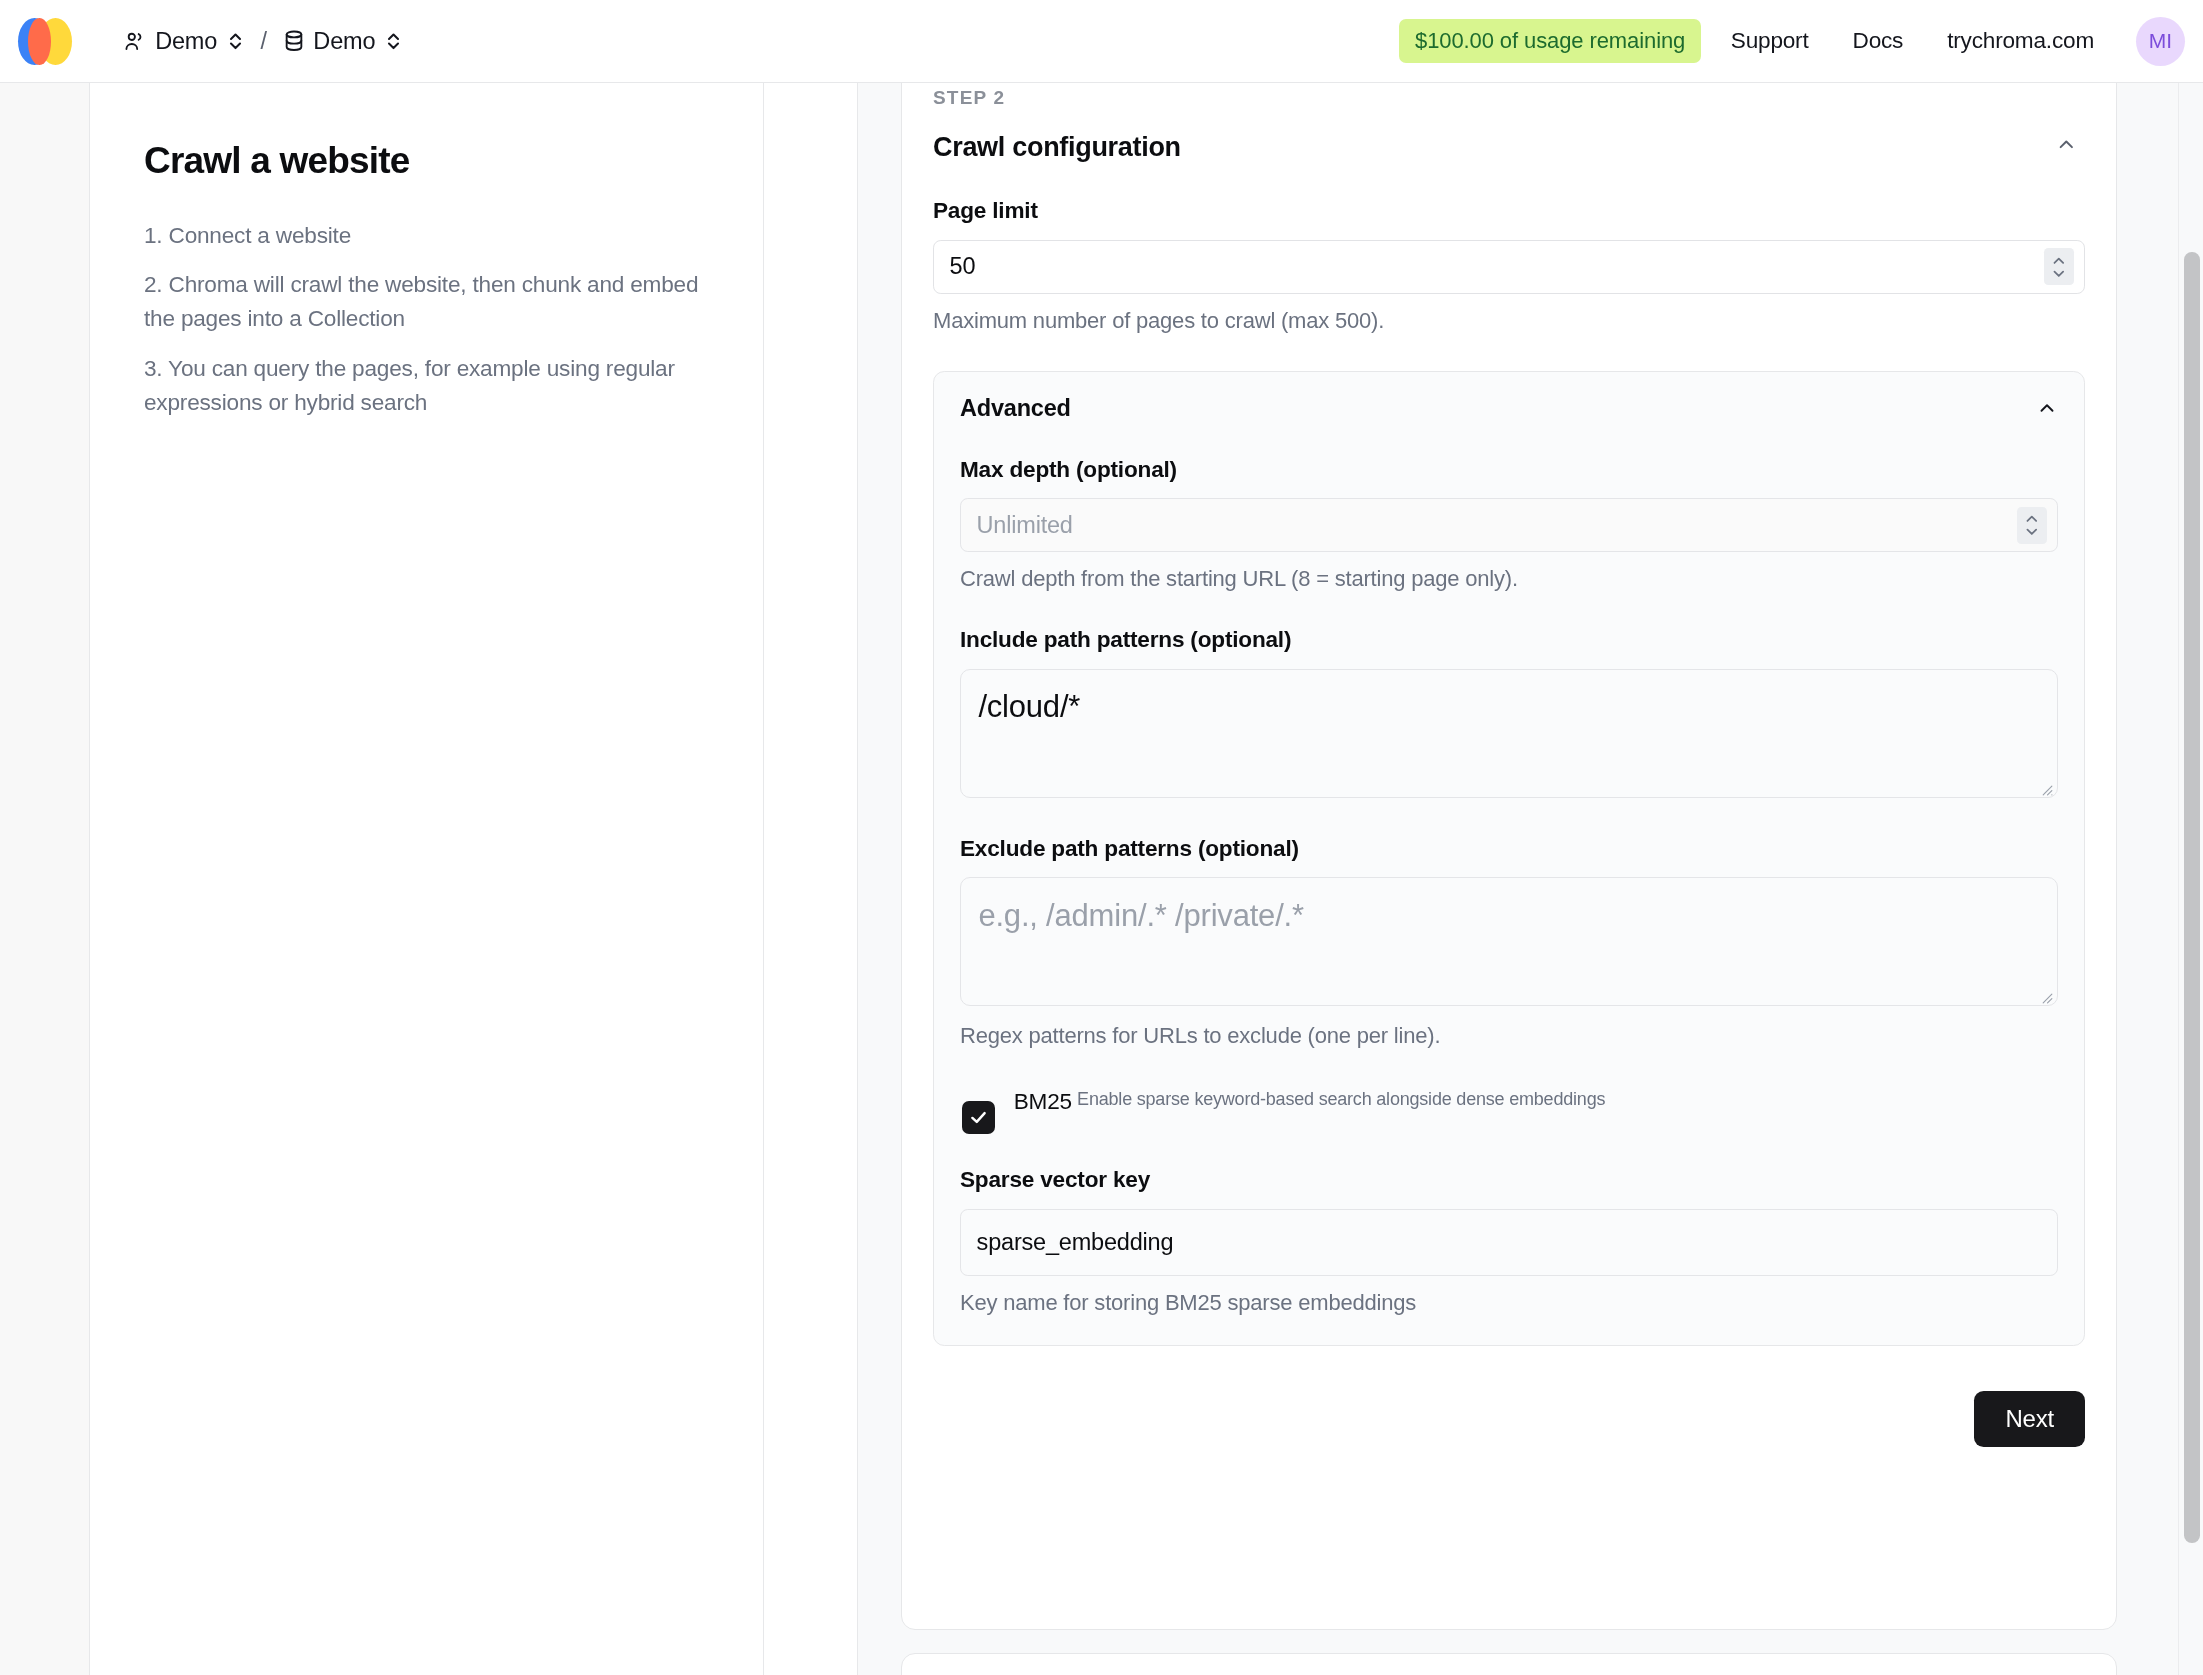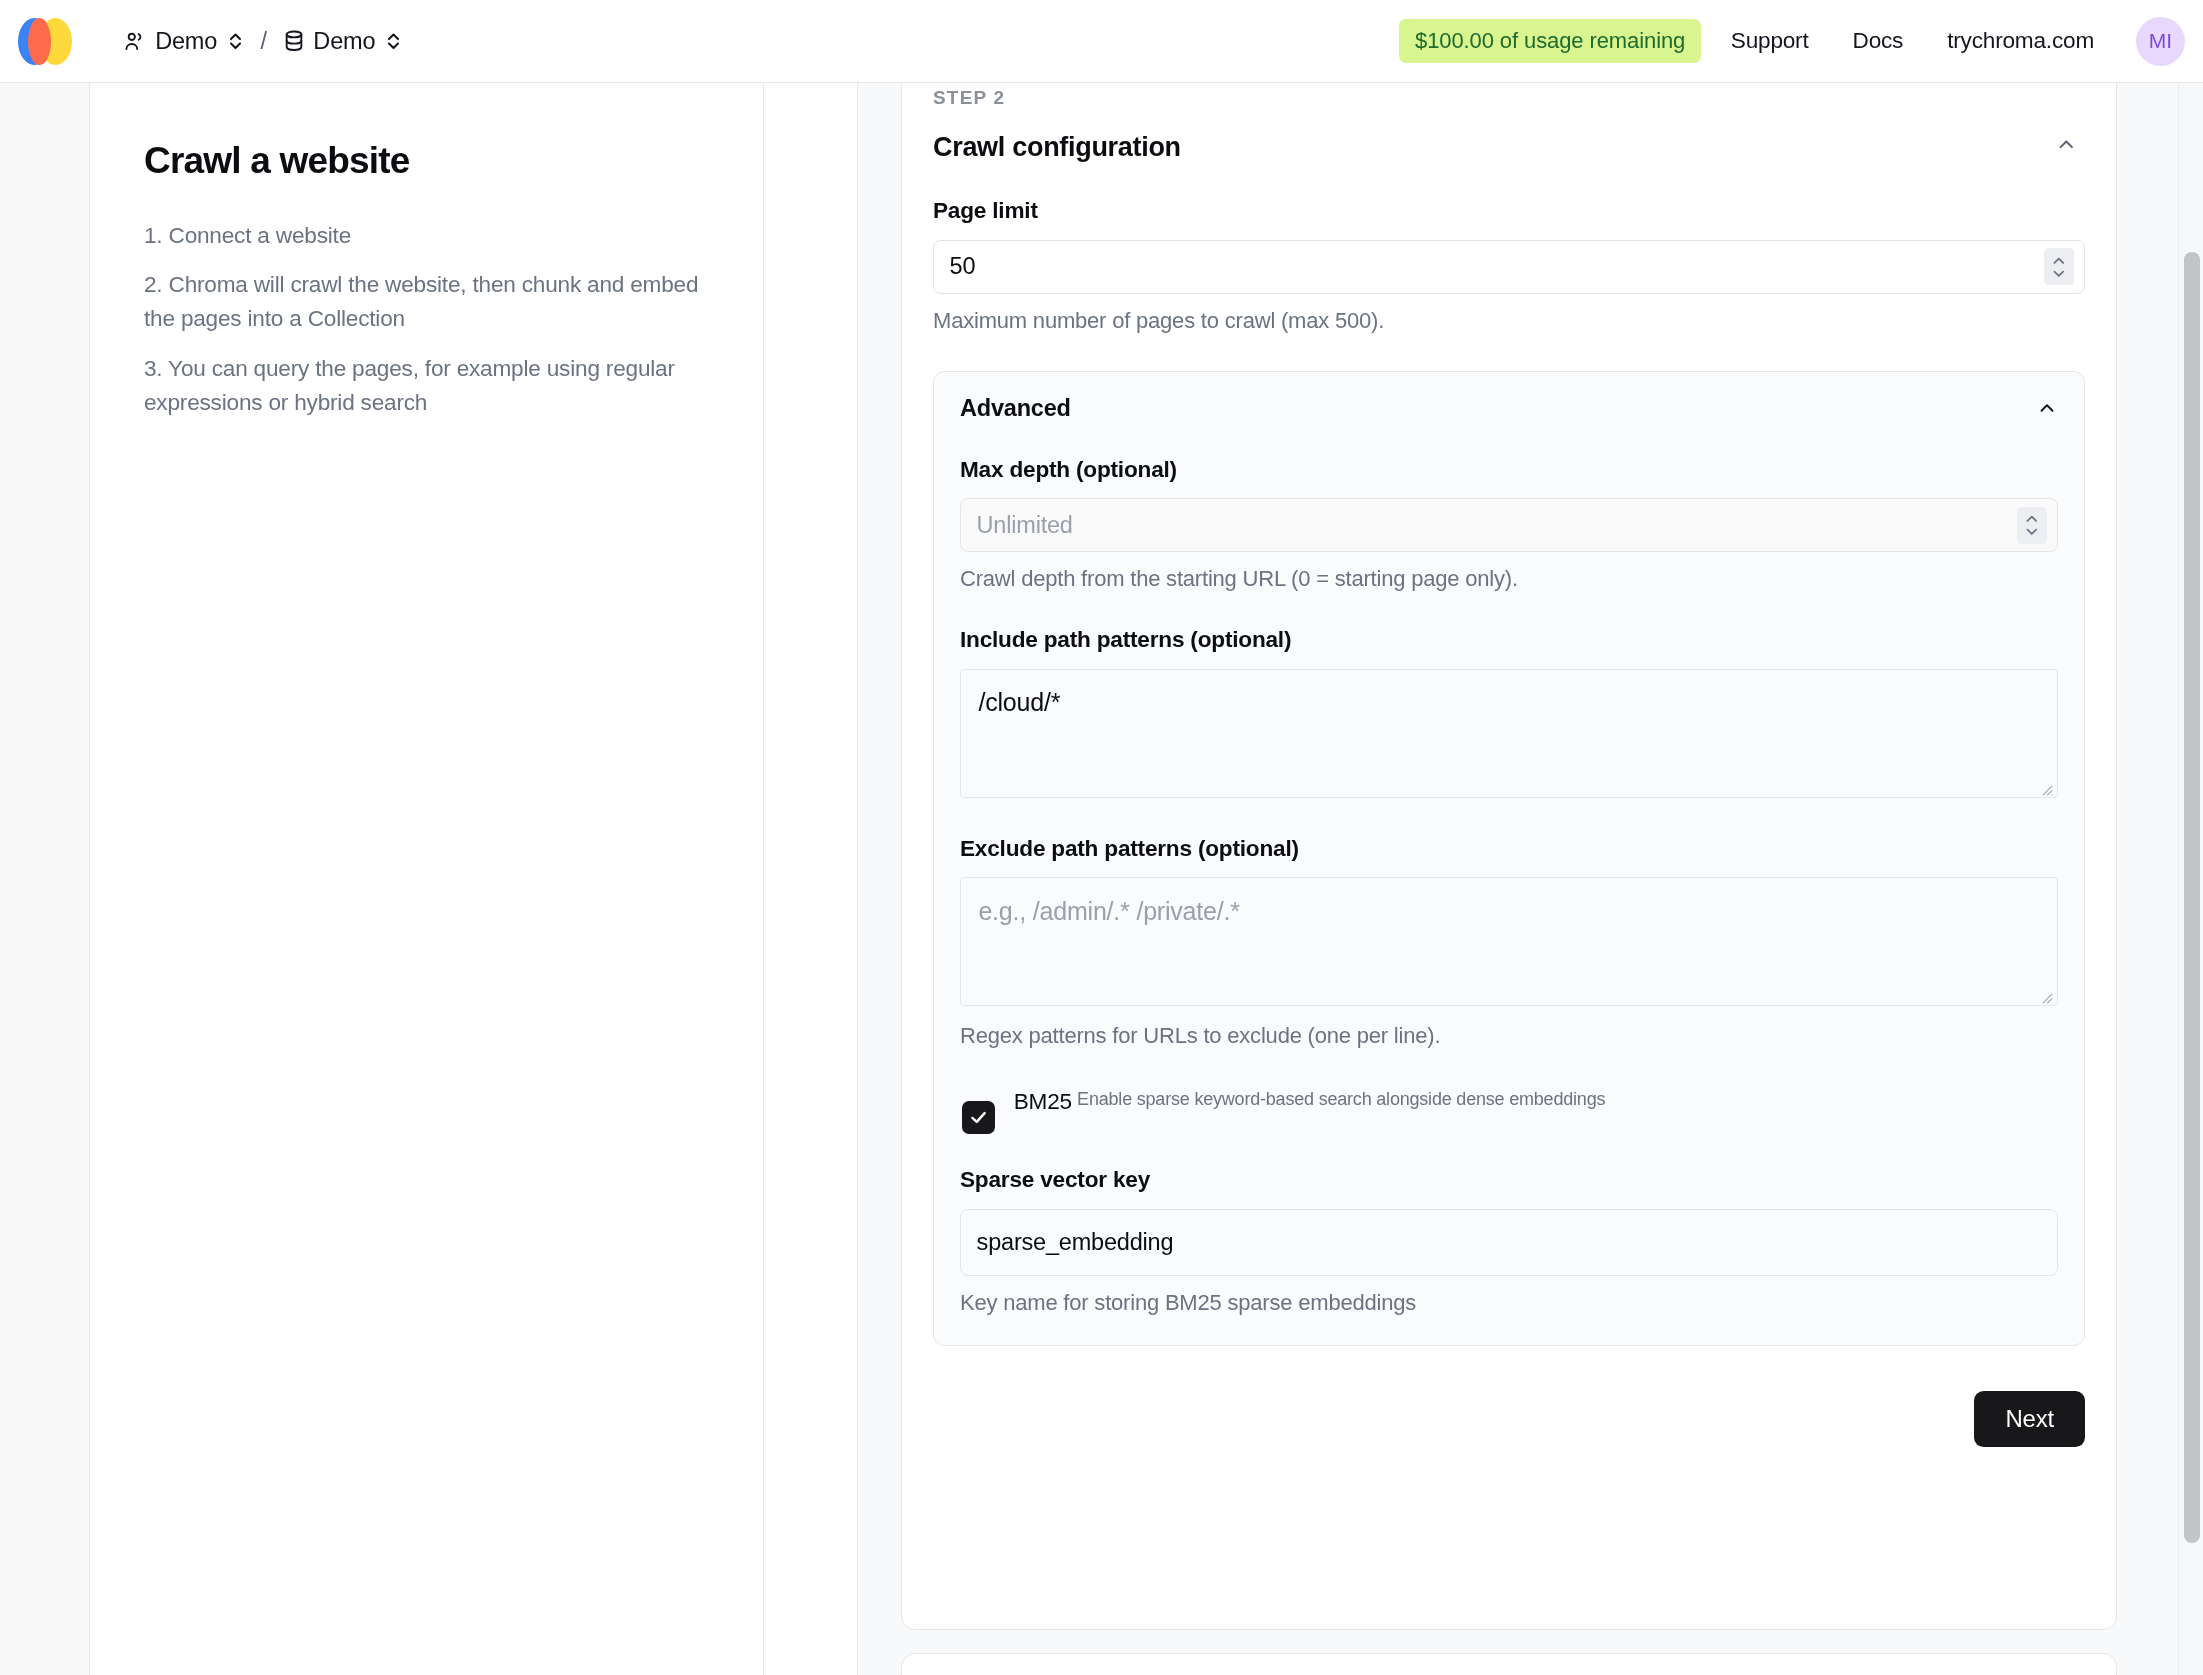--- a/index.html
+++ b/index.html
@@ -225,25 +225,25 @@
     display: flex; align-items: center; justify-content: space-between;
     cursor: pointer;
   }
   .advanced-title {
     font-size: 23.5px; font-weight: 700; color: #0c0d10;
     letter-spacing: -0.2px;
   }
   .adv-field { margin-top: 35px; }
   .textarea-box {
     width: 100%; height: 129px;
-    border: 0.9px solid #e4e5e8; border-radius: 4px;
+    border: 0.9px solid #e4e5e8; border-radius: 10px;
     background: #fafbfc;
     padding: 15.6px 17.4px;
     font-family: "Liberation Sans", sans-serif;
-    font-size: 25px; color: #0c0d10; letter-spacing: -0.2px;
+    font-size: 31px; color: #0c0d10; letter-spacing: -0.2px;
     resize: none; outline: none; position: relative;
     line-height: 1.4;
   }
   .textarea-box::placeholder { color: #9aa0aa; }
   .ta-wrap { position: relative; }
   .resize-grip {
     position: absolute; right: 4.3px; bottom: 4.3px;
     width: 15.6px; height: 15.6px; pointer-events: none;
   }
 
@@ -422,21 +422,21 @@
             <input class="num-input" type="text" placeholder="Unlimited" style="">
             <div class="stepper">
               <svg width="15.6" height="9.6" viewBox="0 0 18 11" fill="none" stroke="#6b7280" stroke-width="2" stroke-linecap="round" stroke-linejoin="round">
                   <path d="M4 8 L9 3 L14 8"></path>
                 </svg>
               <svg width="15.6" height="9.6" viewBox="0 0 18 11" fill="none" stroke="#6b7280" stroke-width="2" stroke-linecap="round" stroke-linejoin="round">
                   <path d="M4 3 L9 8 L14 3"></path>
                 </svg>
             </div>
           </div>
-          <span class="field-hint">Crawl depth from the starting URL (0 = starting page only).</span>
+          <span class="field-hint">Crawl depth from the starting URL (8 = starting page only).</span>
         </div>
 
         <div class="adv-field">
           <label class="field-label">Include path patterns (optional)</label>
           <div class="ta-wrap">
             <textarea class="textarea-box" style="">/cloud/*</textarea>
             <span class="resize-grip">
               <svg width="15.6" height="15.6" viewBox="0 0 18 18" stroke="#9aa0aa" stroke-width="1.3" stroke-linecap="round">
                 <path d="M16 6 L6 16"></path>
                   <path d="M16 11 L11 16"></path>

